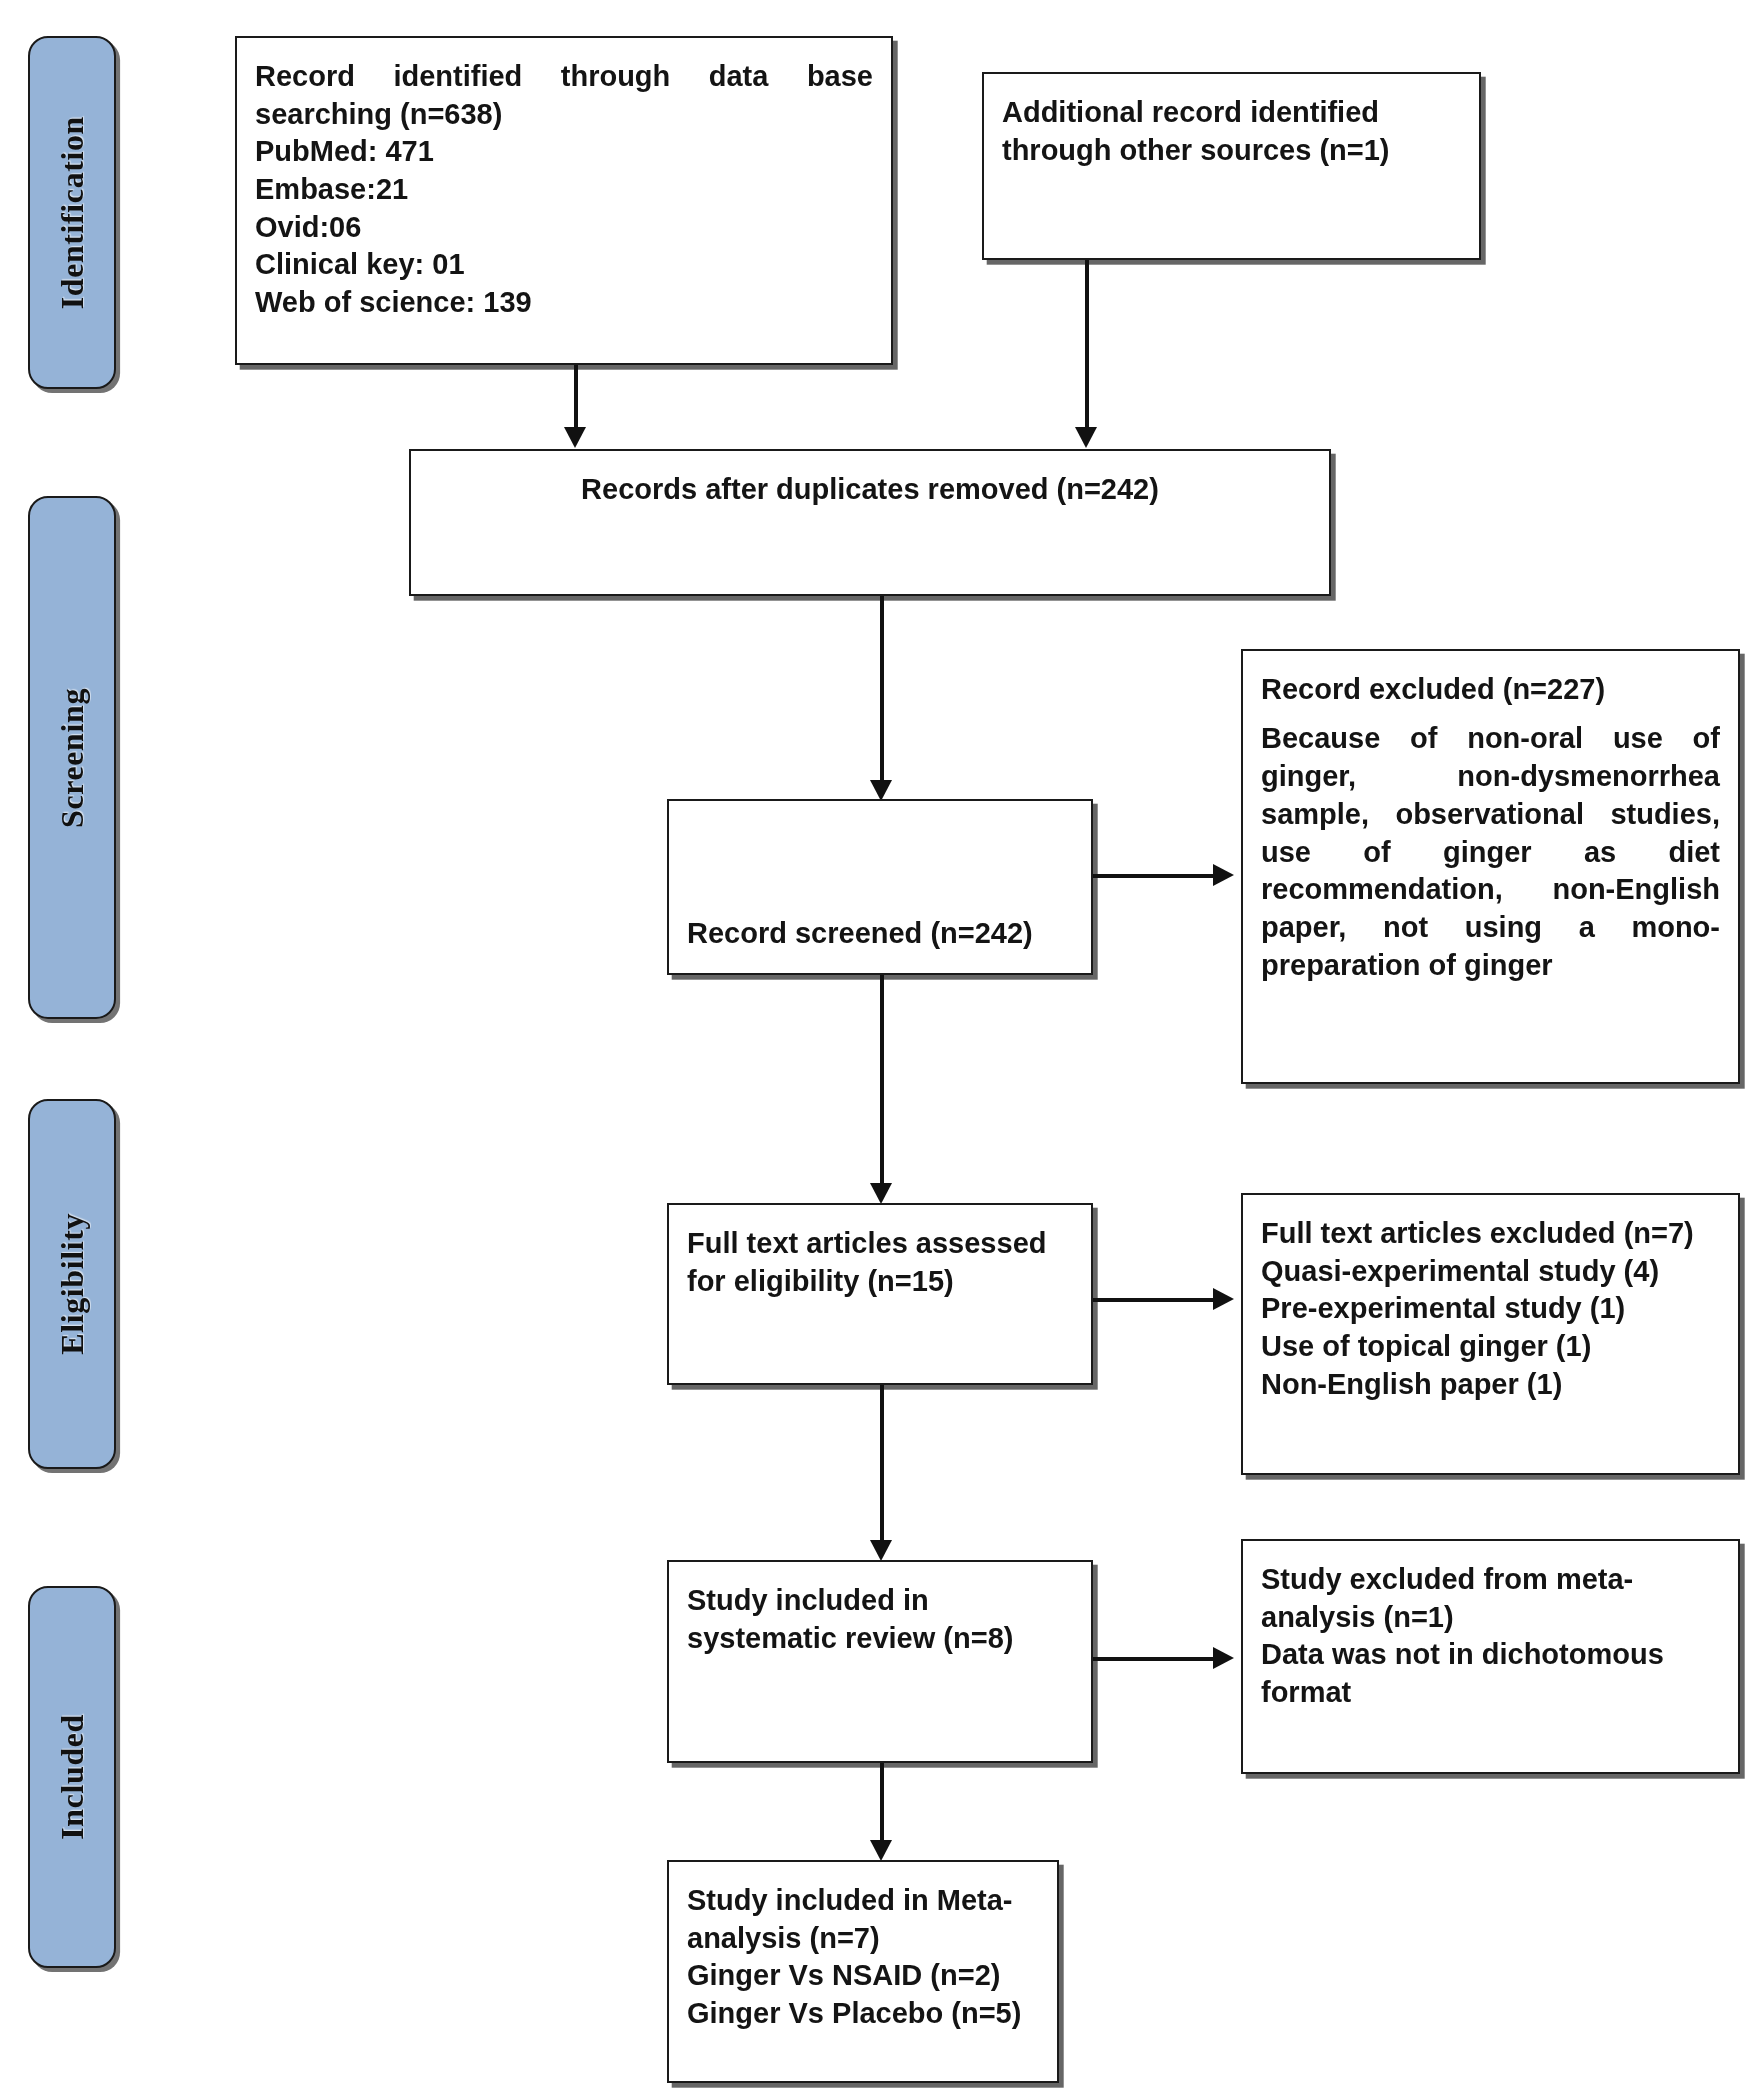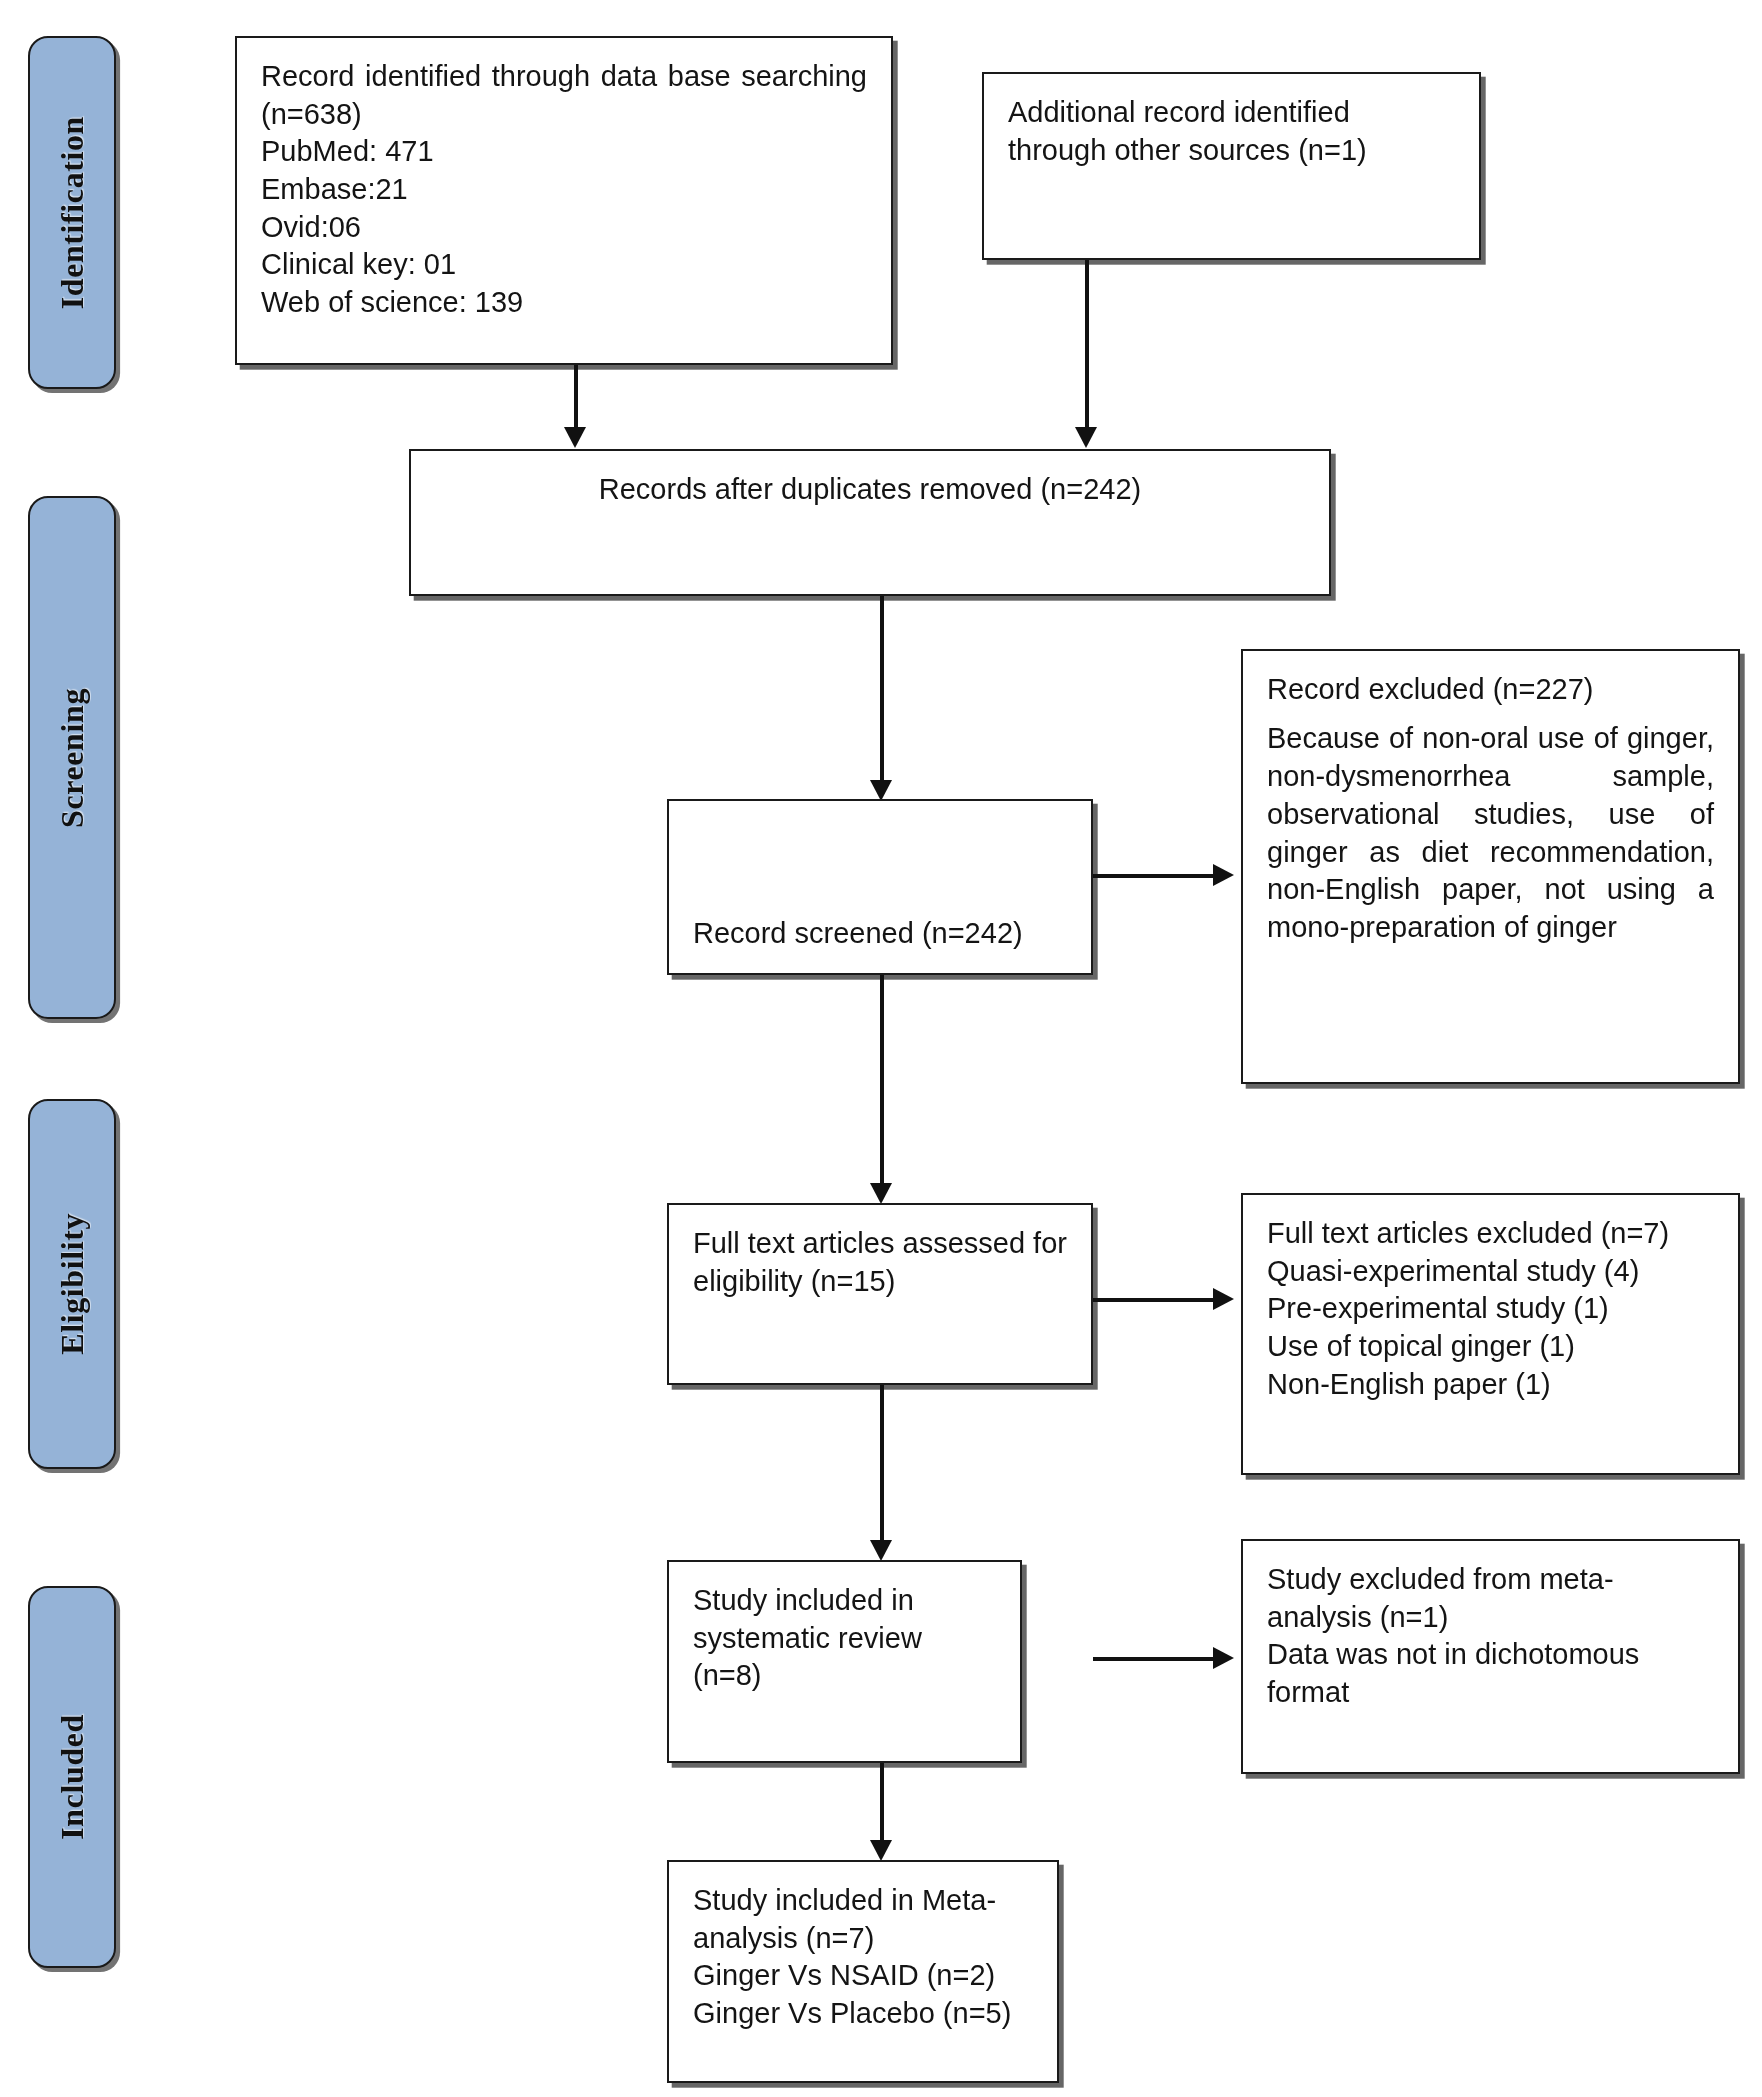--- a/index.html
+++ b/index.html
@@ -41,21 +41,22 @@
     transform: rotate(180deg);
     text-shadow: 1.2px 1.2px 1.2px rgba(255,255,255,0.65);
   }
 
   
   .box {
     position: absolute;
     background: #ffffff;
     border: 2.9px solid #1a1a1a;
     box-shadow: 4.7px 4.7px 0 rgba(0,0,0,0.6);
-    padding: 20px 24px;
+    padding: 20px 18px;
+    font-weight: bold;
   }
   .box .line {
     font-family: "Liberation Sans", sans-serif;
     font-size: 29px;
     line-height: 1.30;
     color: #141414;
     white-space: pre-wrap;
   }
   .box.justify .line { text-align: justify; }
   .box .line.spaced { margin-bottom: 11.8px; }
@@ -159,21 +160,21 @@
     <div class="line">Full text articles excluded (n=7)</div>
     <div class="line">Quasi-experimental study (4)</div>
     <div class="line">Pre-experimental study (1)</div>
     <div class="line">Use of topical ginger (1)</div>
     <div class="line">Non-English paper (1)</div>
   </div>
 
   <div class="vline" style="left:880px; top:1385px; height:159px;"></div>
   <div class="arrow-down" style="left:870px; top:1540px;"></div>
 
-  <div class="box" style="left:667px; top:1560px; width:355px; height:203px;">
+  <div class="box" style="left:667px; top:1560px; width:426px; height:203px;">
     <div class="line">Study included in systematic review (n=8)</div>
   </div>
 
   <div class="hline" style="left:1093px; top:1657px; width:123px;"></div>
   <div class="arrow-right" style="left:1213px; top:1647px;"></div>
 
   <div class="box" style="left:1241px; top:1539px; width:499px; height:235px;">
     <div class="line">Study excluded from meta-analysis (n=1)</div>
     <div class="line">Data was not in dichotomous format</div>
   </div>

